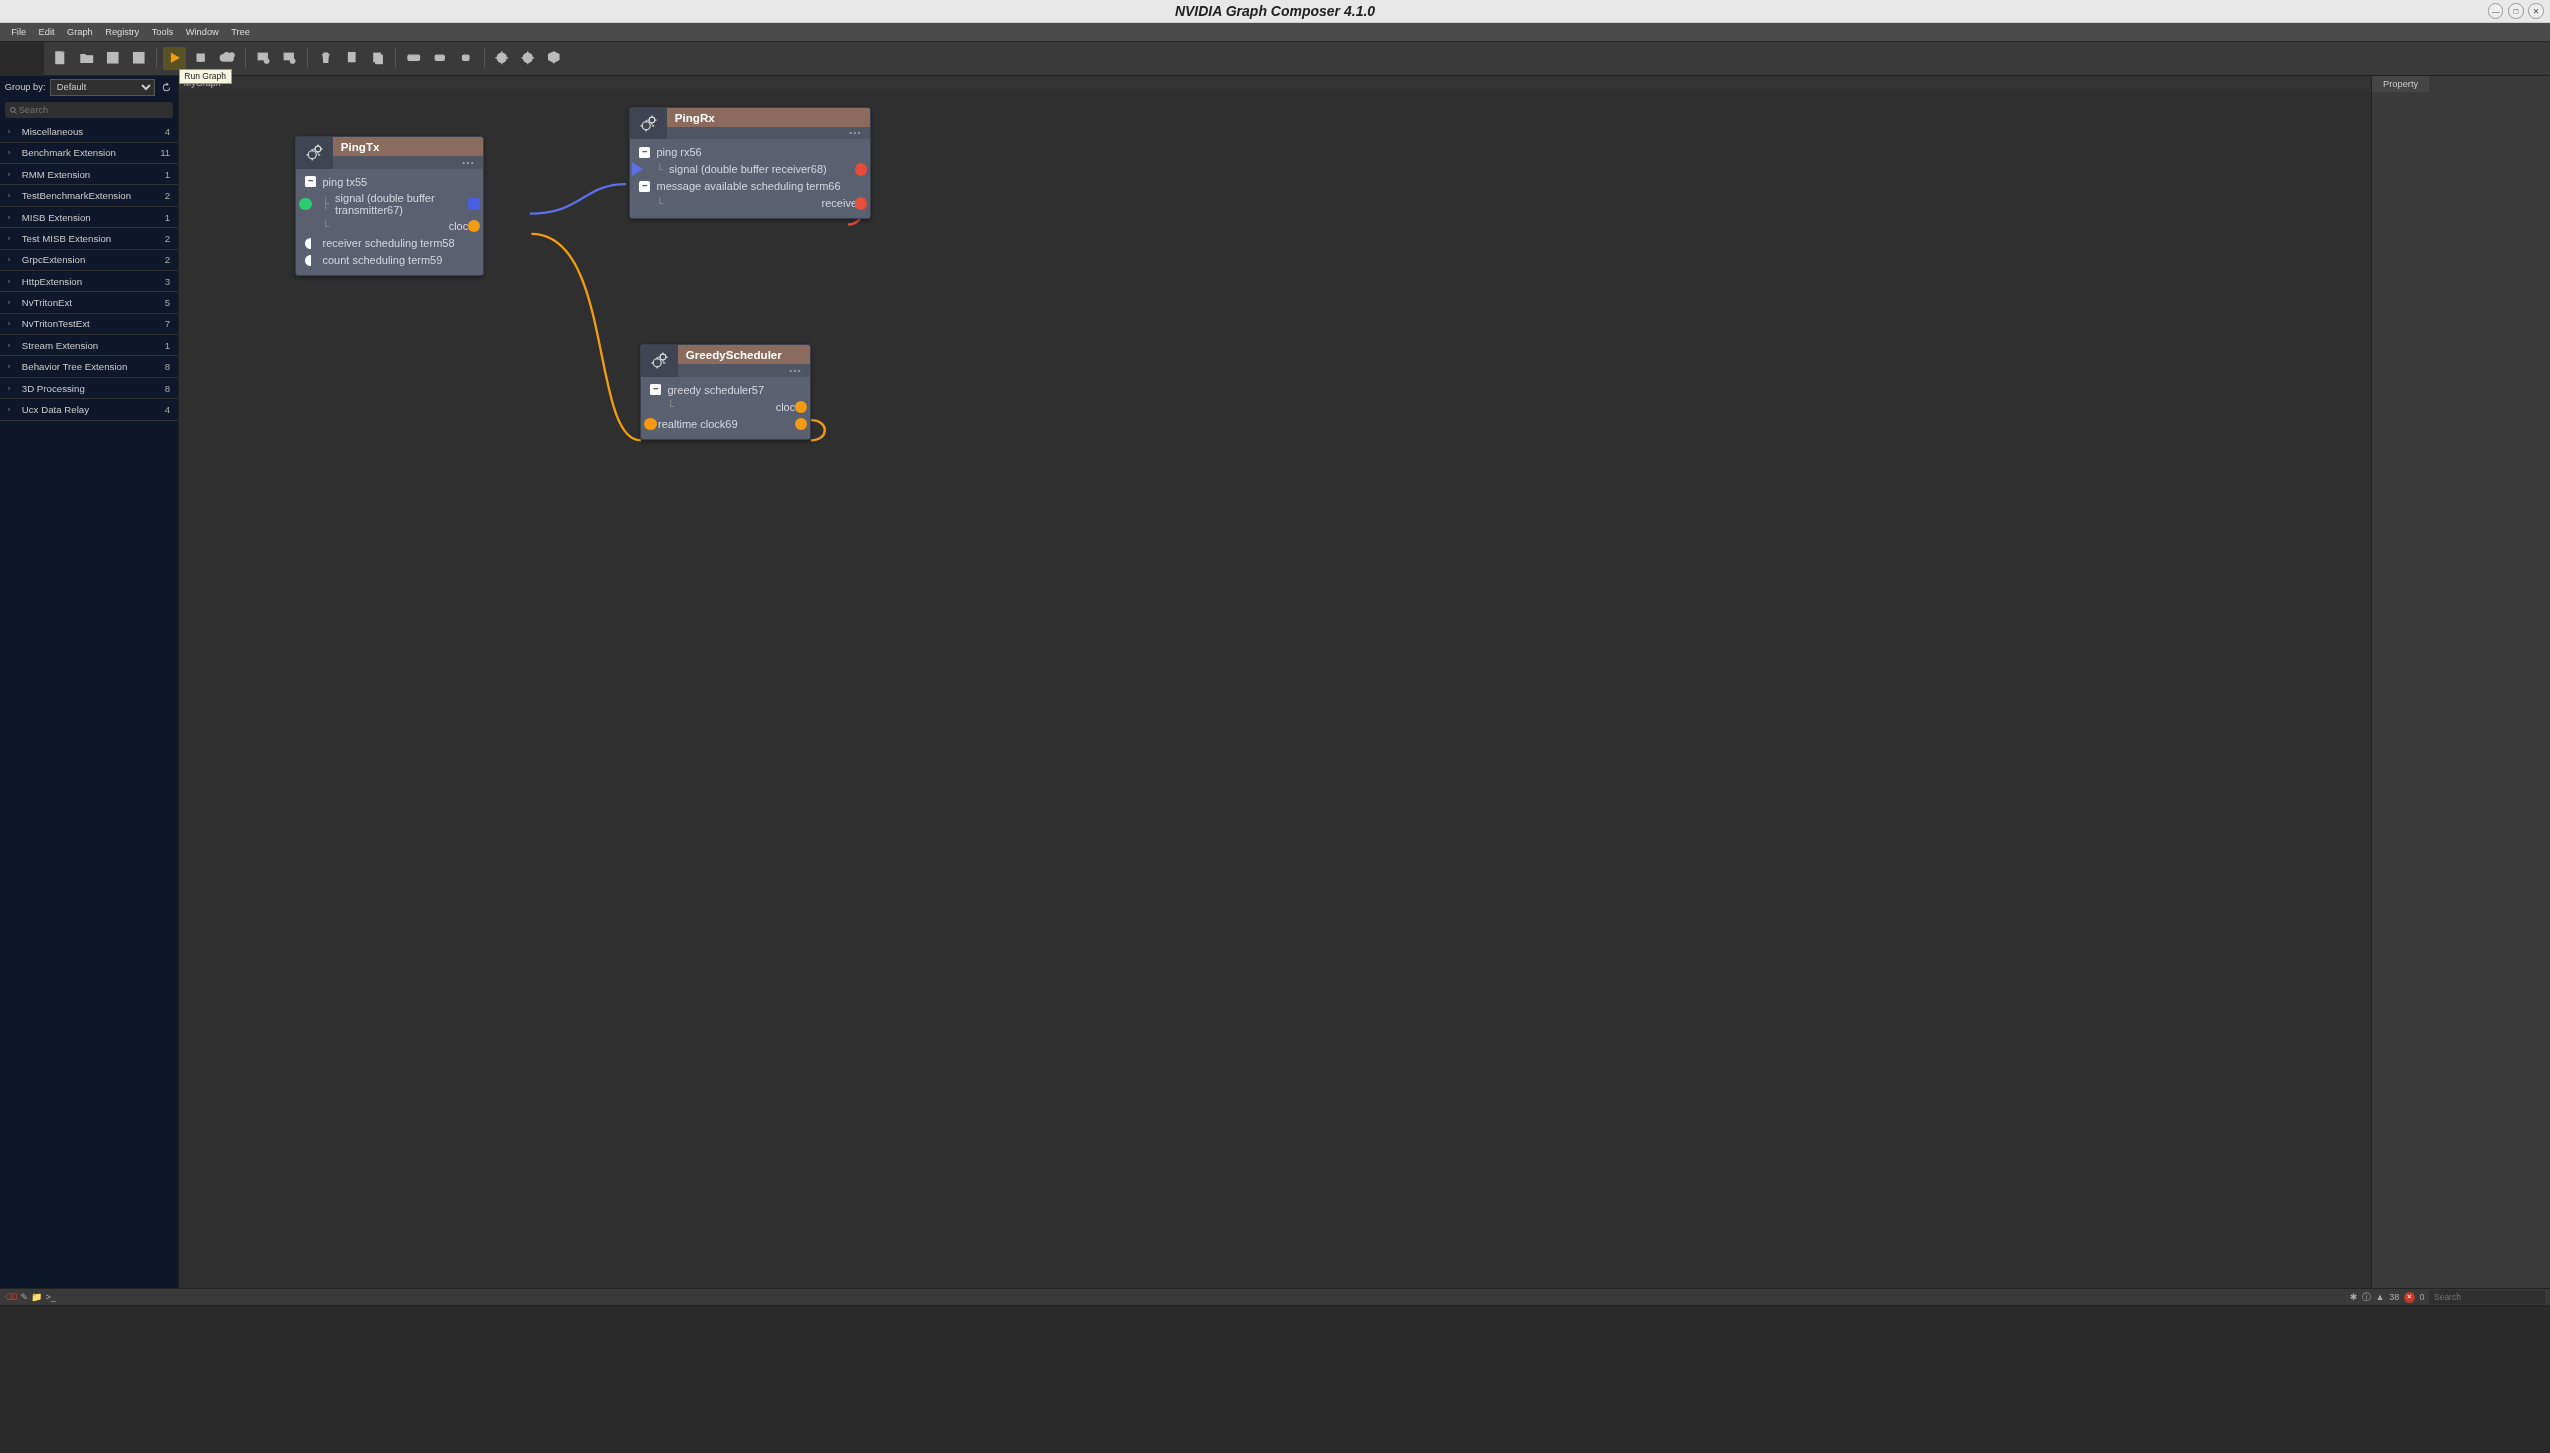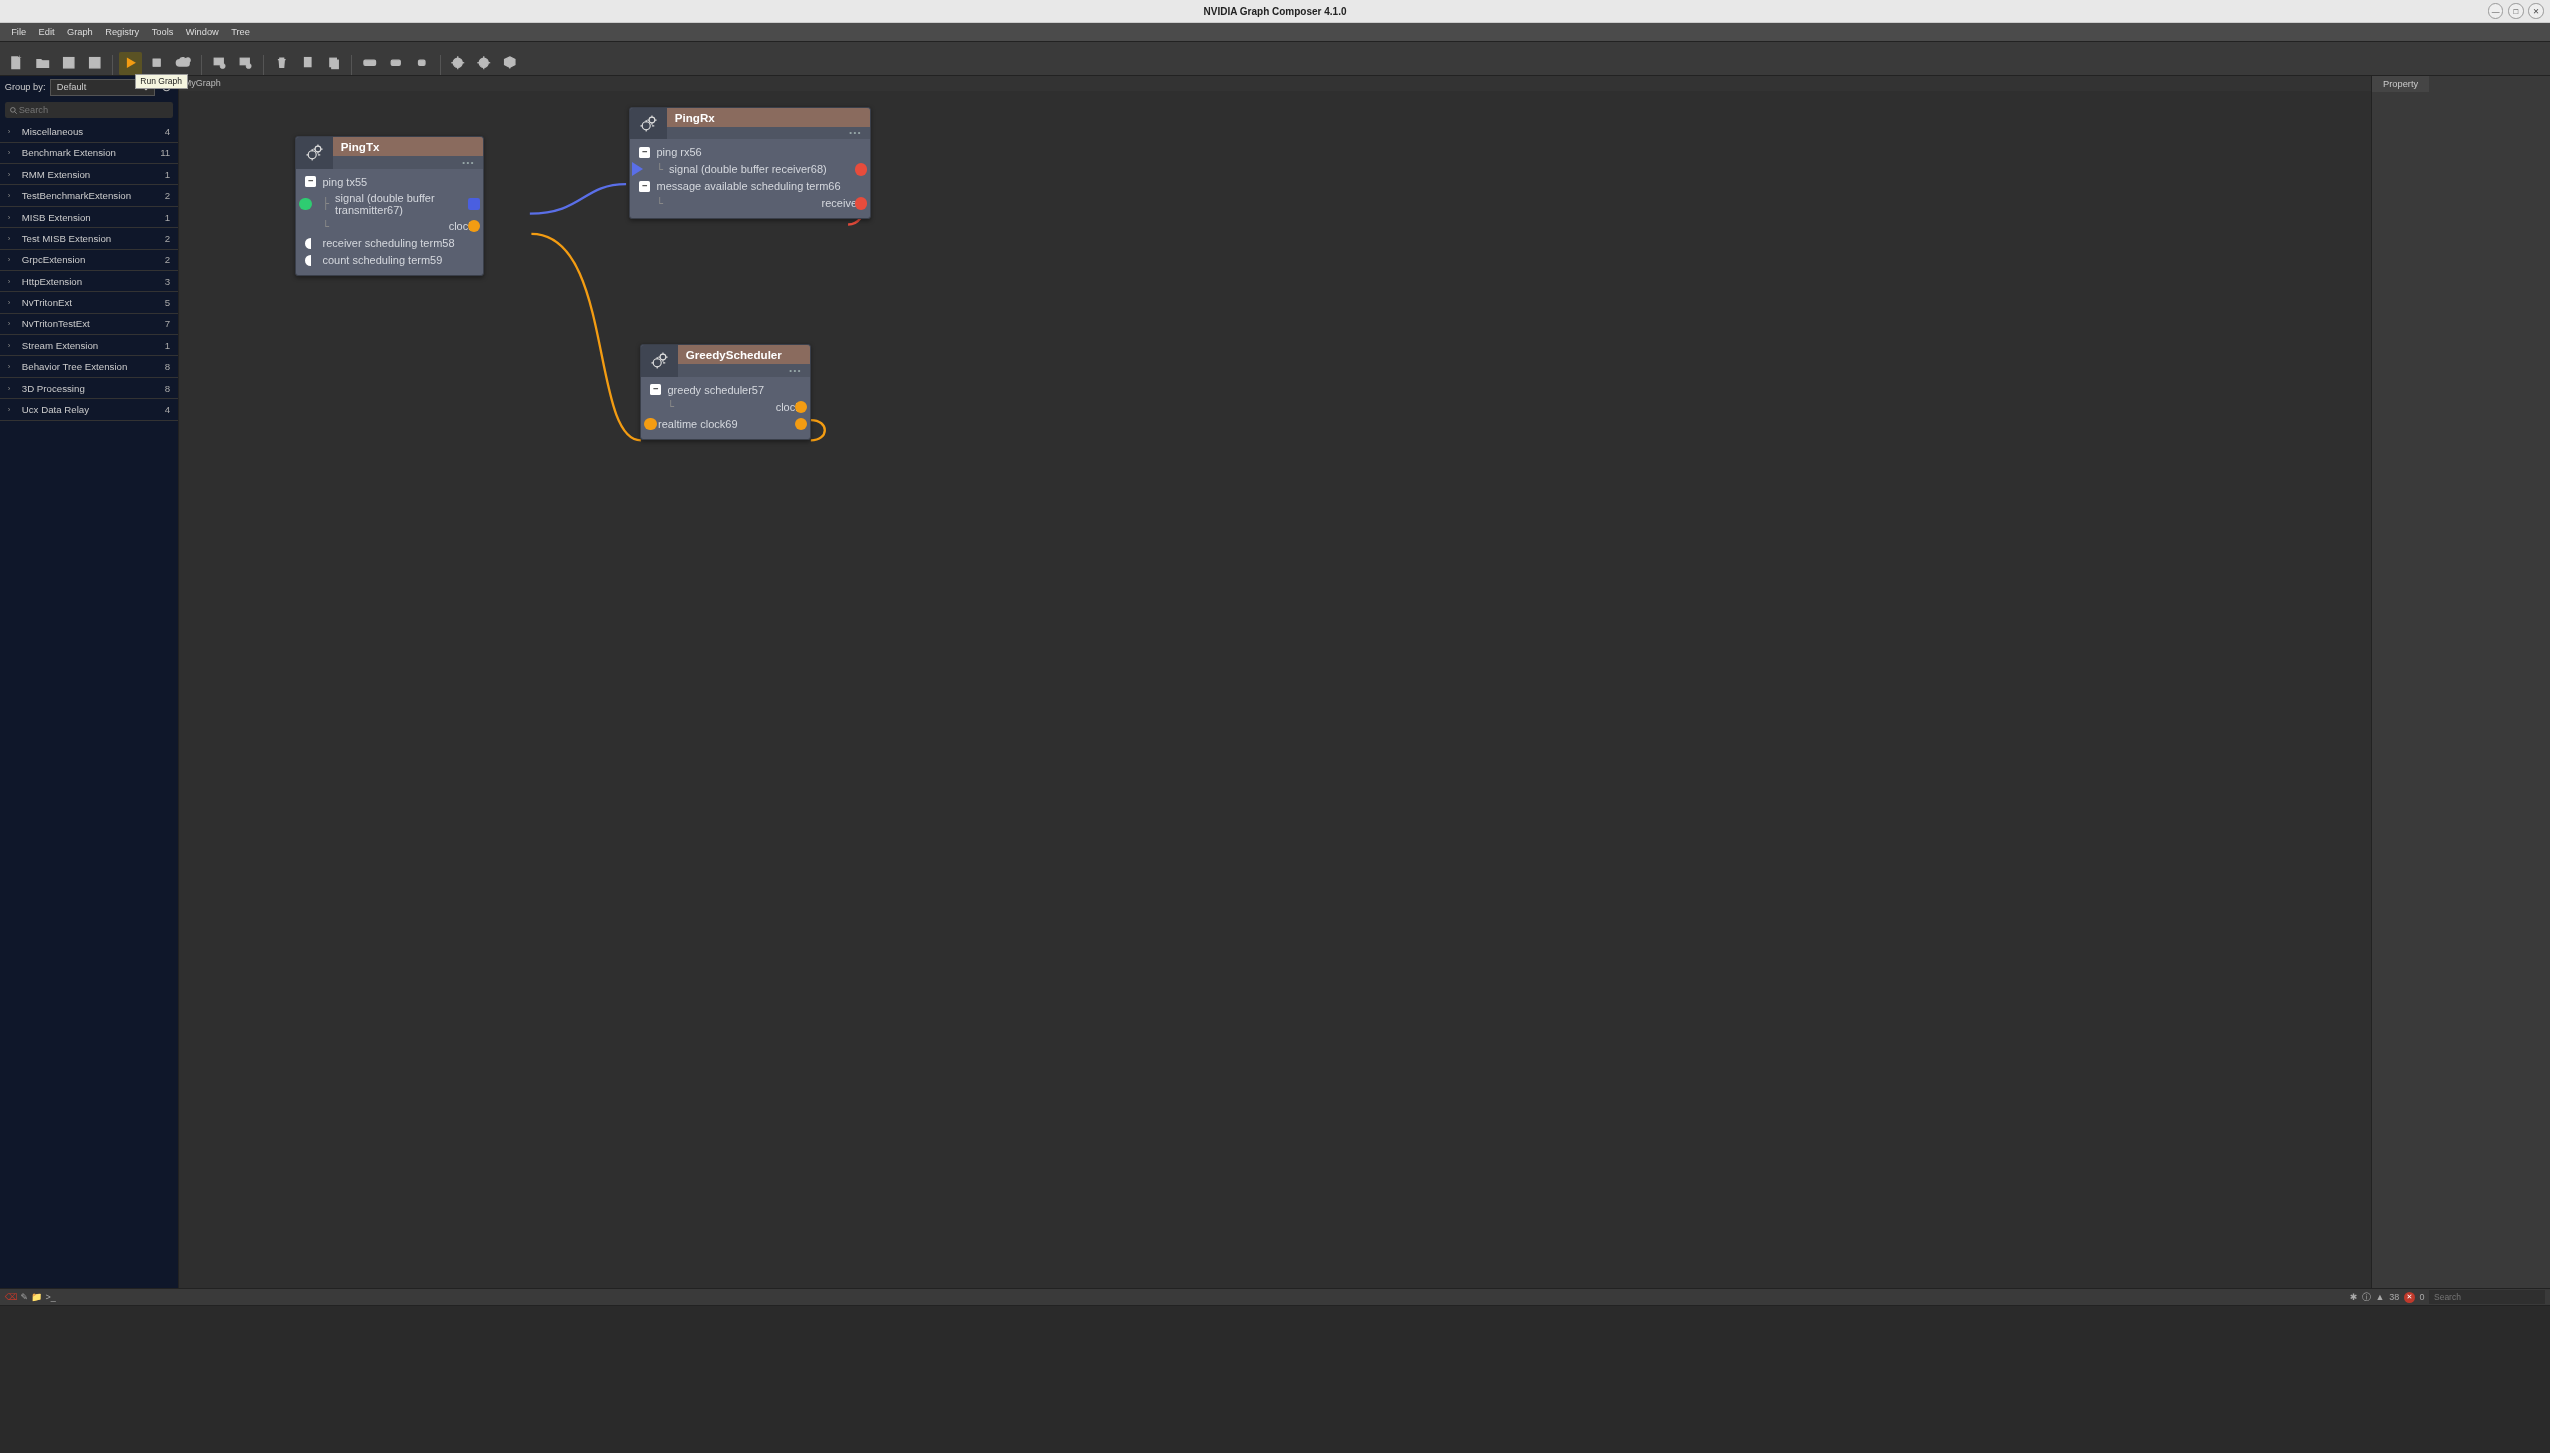--- a/index.html
+++ b/index.html
@@ -2,30 +2,30 @@
 <html style="font-size:12.4px"><head>
 <meta charset="utf-8">
 <style>
 * { margin: 0; padding: 0; box-sizing: border-box; font-family: "Segoe UI", Arial, sans-serif; }
 html, body { width: 100%; height: 100%; overflow: hidden; background: #2a2a2a; color: #ccc; }
 
 .app { width: 100%; height: 100%; display: flex; flex-direction: column; }
 
 
 .titlebar { background: #e8e8e8; height: 23px; display: flex; align-items: center; position: relative; border-bottom: 0.8px solid #ccc; }
-.titlebar-title { position: absolute; left: 50%; transform: translateX(-50%); font-size: 10px; font-weight: 600; color: #222; }
+.titlebar-title { position: absolute; left: 50%; transform: translateX(-50%); font-size: 14px; font-weight: 600; color: #222; font-style: italic; }
 .titlebar-controls { margin-left: auto; display: flex; gap: 4.7px; padding-right: 6.2px; }
 .titlebar-btn { width: 15.5px; height: 15.5px; border: 0.8px solid #999; border-radius: 50%; display: flex; align-items: center; justify-content: center; font-size: 7.8px; color: #444; cursor: pointer; background: #eee; }
 
 
 .menubar { background: #4b4b4b; height: 18.6px; display: flex; align-items: center; padding: 0 5px; border-bottom: 0.8px solid #222; }
 .menubar span { font-size: 9.3px; color: #ddd; padding: 3.1px 6.2px; cursor: pointer; }
 
 
-.toolbar { background: #3a3a3a; height: 34px; display: flex; align-items: flex-end; padding: 0 4.7px; gap: 3.1px; border-bottom: 0.8px solid #222; }
+.toolbar { background: #3a3a3a; height: 34px; display: flex; align-items: center; padding: 0 4.7px; gap: 3.1px; border-bottom: 0.8px solid #222; margin-left: 44px; }
 .tool-btn { width: 23px; height: 23px; display: flex; align-items: center; justify-content: center; cursor: pointer; border-radius: 1.6px; position: relative; }
 .tool-btn.active { background: #5a5224; }
 .tool-sep { width: 0.8px; height: 20px; background: #555; margin: 0 3.1px; }
 .tooltip { position: absolute; top: 22px; left: 15.5px; background: #f5f5e0; color: #222; font-size: 8.5px; padding: 1.6px 4.7px; border: 0.8px solid #999; white-space: nowrap; z-index: 100; }
 
 
 .main { flex: 1; display: flex; min-height: 0; }
 
 
 .sidebar { width: 179px; background: #0f172a; display: flex; flex-direction: column; border-right: 0.8px solid #222; }

